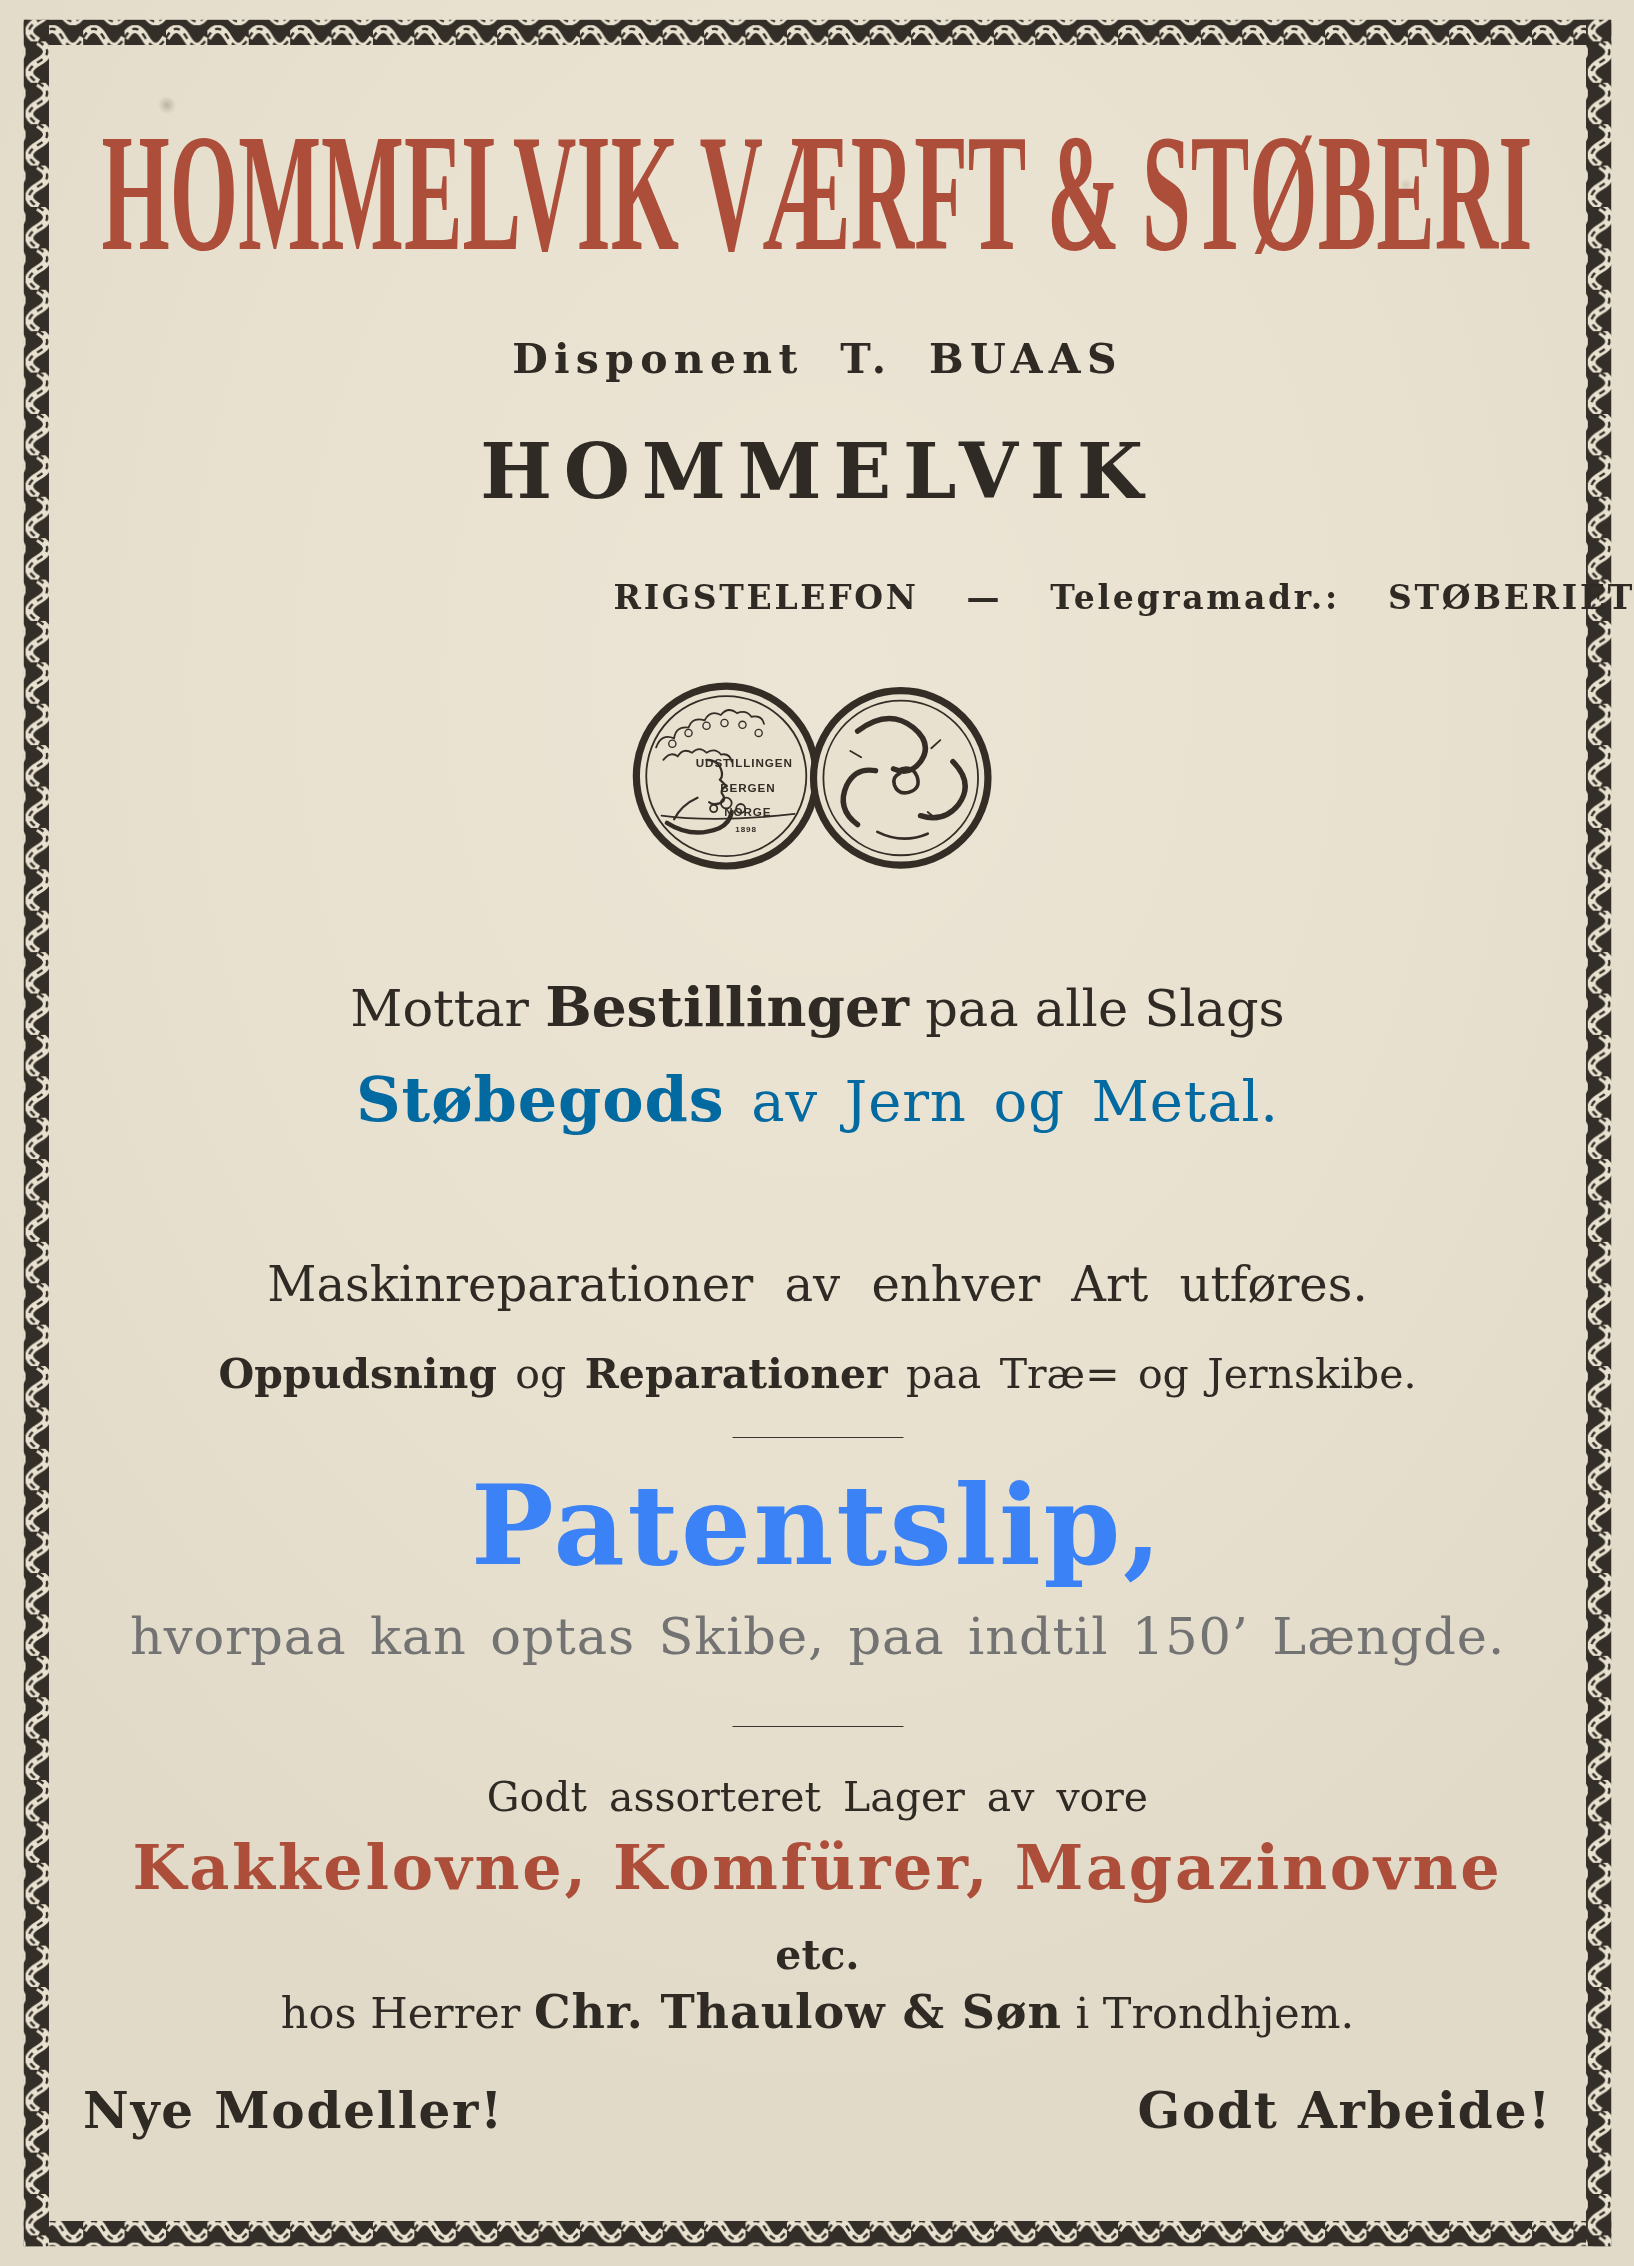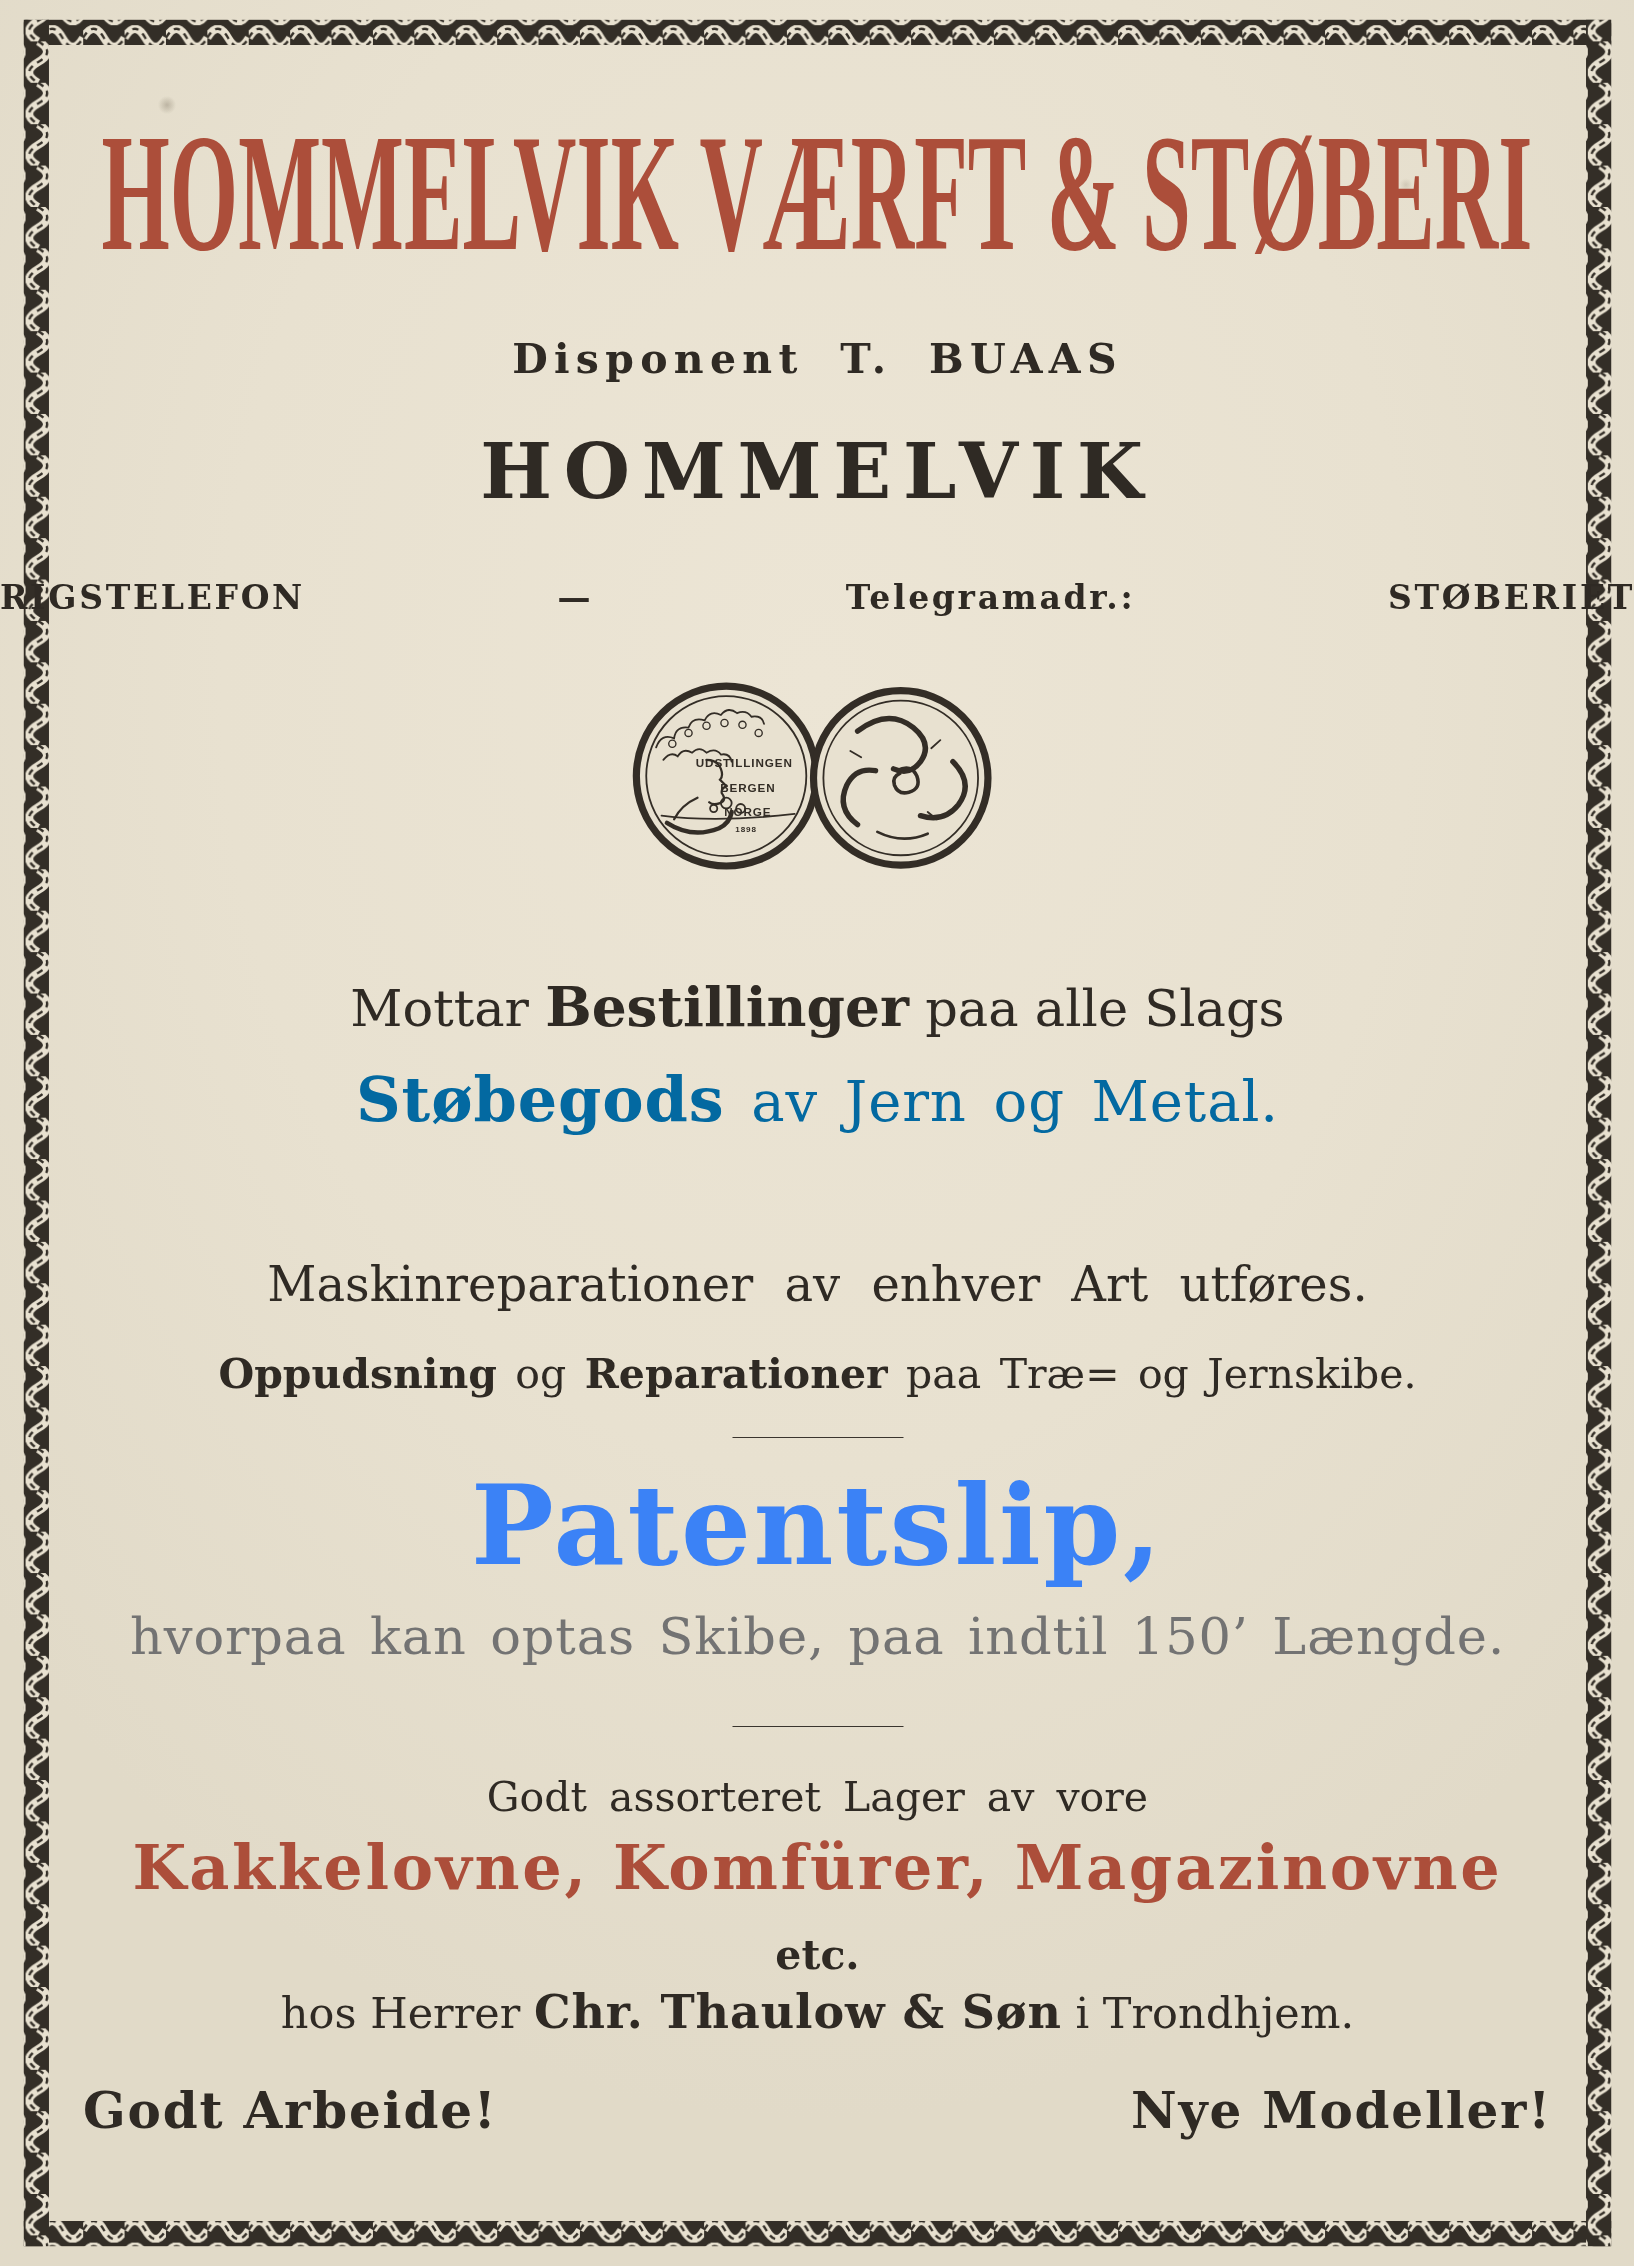--- a/index.html
+++ b/index.html
@@ -10,21 +10,21 @@
       radial-gradient(circle 12.6px at 167px 105px, rgba(95,85,65,.30), transparent 72%),
       radial-gradient(circle 9px at 1406px 185px, rgba(110,95,70,.18), transparent 75%),
       radial-gradient(1080px 1440px at 50% 30%, #ece5d5 0%, #e8e1d0 55%, #e1dac8 100%);
   }
   .abs{position:absolute;left:0;right:0;text-align:center;line-height:1.1}
   .frame-svg{position:absolute;left:0;top:0}
   .title-svg{position:absolute;left:25px;top:94px}
   .title-text{font-family:"Liberation Serif",serif;font-weight:700;font-size:186px;fill:#ac4e3a}
   .manager{top:337px;font-weight:700;font-size:41px;letter-spacing:6.3px;word-spacing:16px}
   .place{top:430px;font-weight:700;font-size:76px;letter-spacing:11.7px}
-  .contact{top:578px;position:absolute;left:0;right:0;display:flex;justify-content:space-between;gap:60px;font-weight:700;font-size:33px;letter-spacing:2.7px}
+  .contact{top:578px;position:absolute;left:0;right:0;display:flex;justify-content:flex-end;gap:48px;font-weight:700;font-size:33px;letter-spacing:2.7px}
   .medals{position:absolute;top:661px;left:50%;transform:translateX(-50%)}
   .coin-text{font-family:"Liberation Sans",sans-serif;font-weight:700;fill:#332d26;letter-spacing:1px}
   .orders{top:977px;font-size:51px}
   .orders b{font-size:55px}
   .castings{top:1066px;color:#0369a1;font-size:56px;letter-spacing:0.9px;word-spacing:8px}
   .castings b{font-size:62px}
   .repairs{top:1258px;font-size:48px;word-spacing:16px}
   .refit{top:1352px;font-size:41px;word-spacing:5.4px}
   .rule{position:absolute;left:50%;transform:translateX(-50%);width:171px;height:0;border-top:1.8px solid #3a352e}
   .rule1{top:1437px}
@@ -135,16 +135,16 @@
 
 <div class="abs stock">Godt assorteret Lager av vore</div>
 
 <div class="abs products">Kakkelovne, Komfürer, Magazinovne</div>
 
 <div class="abs etcline">etc.</div>
 
 <div class="abs dealer"><span>hos Herrer </span><b>Chr. Thaulow &amp; Søn</b><span> i Trondhjem.</span></div>
 
 <div class="slogans">
+  <span>Nye Modeller!</span>
   <span>Godt Arbeide!</span>
-  <span>Nye Modeller!</span>
 </div>
 
 
 </body></html>

